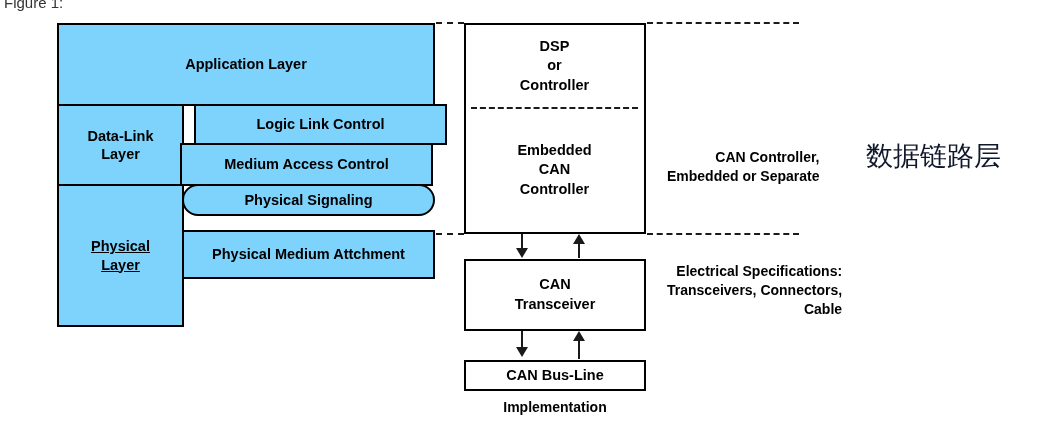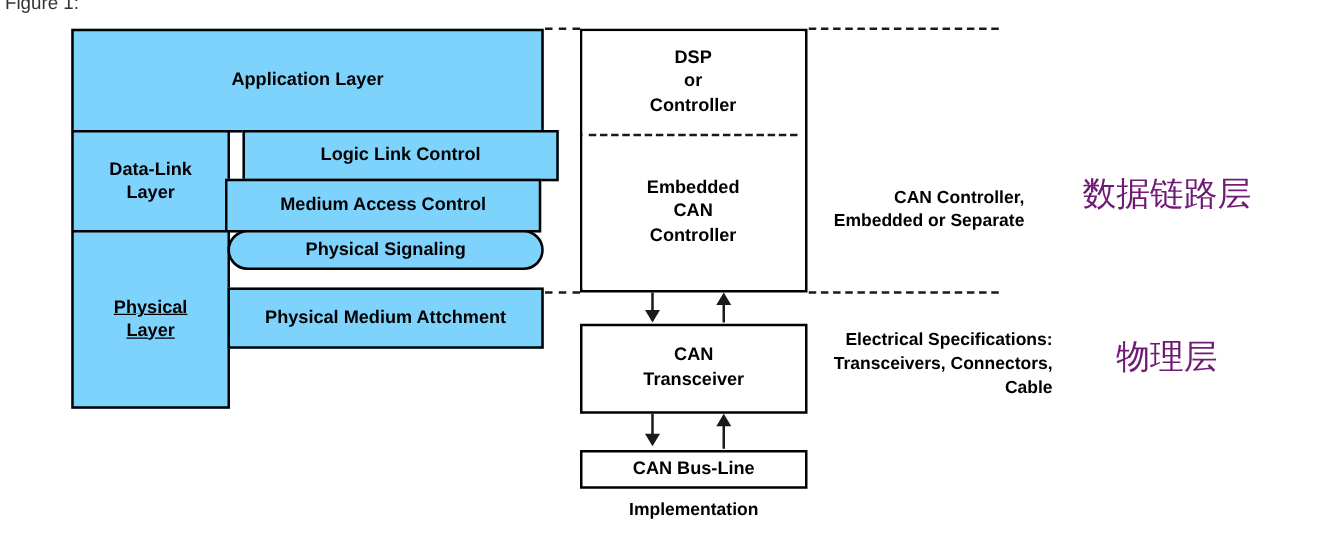--- a/index.html
+++ b/index.html
@@ -58,21 +58,21 @@
   }
 
   .figure-caption {
     font-weight: normal;
     font-size: 15px;
     color: #333333;
     white-space: pre;
   }
 
   .cn-annotation {
-    color: #701a75;
+    color: #0f172a;
     font-size: 27px;
     line-height: 1;
     font-family: "DejaVu Sans", sans-serif;
     white-space: pre;
   }
 
   
   .dashed-h {
     border-top: 2px dashed #1a1a1a;
     height: 0;
@@ -165,15 +165,14 @@
 
   <div class="abs plain-label" style="left:667px; top:148px;">CAN Controller,
 Embedded or Separate</div>
 
   <div class="abs plain-label" style="left:667px; top:262px;">Electrical Specifications:
 Transceivers, Connectors,
 Cable</div>
 
   <div class="abs cn-annotation" style="left:866px; top:142px;">数据链路层</div>
 
-  <div class="abs cn-annotation" style="left:893px; top:272px;">物理层</div>
 
 </div>
 
 </body></html>

